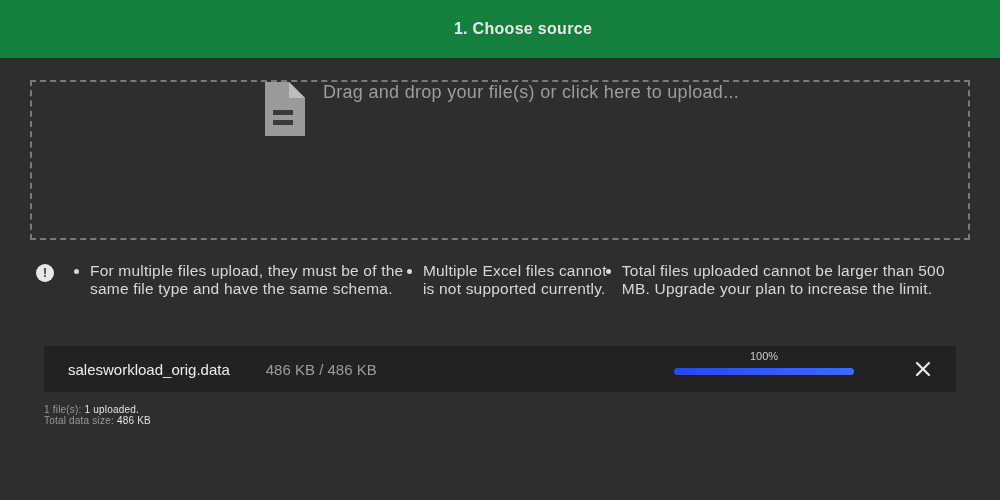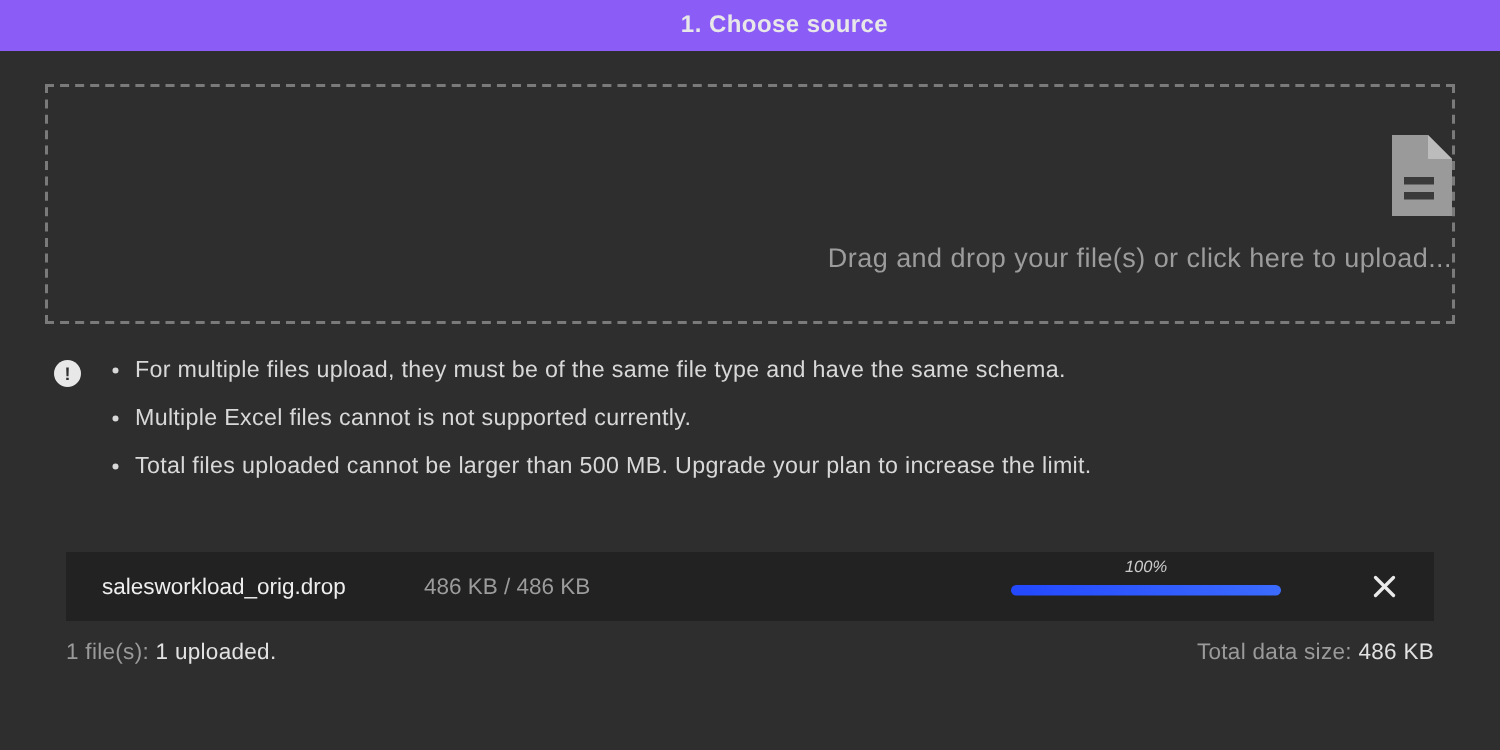--- a/index.html
+++ b/index.html
@@ -1,53 +1,53 @@
 <!DOCTYPE html>
 <html><head>
   <meta charset="utf-8">
   <style>
     * { margin:0; padding:0; box-sizing:border-box; }
     body { background:#2e2e2e; font-family:'Segoe UI',Arial,sans-serif;
       width:1000px; height:500px; overflow:hidden; color:#cfcfcf; }
-    .stepper { display:flex; background:#8b5cf6; height:34px;padding-left:46px; }
+    .stepper { display:flex; background:#15803d; height:58px;padding-left:46px; }
     .step { flex:1; display:flex; align-items:center; justify-content:center;
       font-size:16px; font-weight:600; color:#e8e8e8; position:relative;
       cursor:pointer; letter-spacing:.3px; }
     .step.active::after { content:""; position:absolute; left:0; right:0;
       bottom:0; height:3px;
       background:linear-gradient(90deg,#2348ff 0%,#2d7bff 45%,#27d3e7 100%); }
     .content { padding:22px 30px 0 30px; }
     .drop { border:2px dashed #7a7a7a; height:160px; display:flex;
-      flex-direction:column; align-items:flex-end; justify-content:center;
+      flex-direction:row; align-items:flex-start; justify-content:center;
       gap:18px; cursor:pointer; }
     .file-icon { width:44px; height:54px; }
     .drop-text { font-size:18px; color:#9c9c9c; letter-spacing:.3px; }
     .info { display:flex; gap:14px; padding:22px 6px 0 6px; }
     .info-icon { width:18px; height:18px; margin-top:2px; flex:none;
       border-radius:50%; background:#e8e8e8; display:flex;
       align-items:center; justify-content:center; font-size:12px;
       font-weight:700; color:#303030; }
     .info ul { list-style:disc; padding-left:22px; display:flex;
-      flex-direction:column; gap:14px; }
+      flex-direction:row; }
     .info li { font-size:15.5px; color:#d8d8d8; letter-spacing:.2px; }
     .file-row { display:flex; align-items:center; background:#222;
       height:46px; margin:48px 14px 0 14px; padding:0 20px 0 24px; gap:26px; }
     .fname { font-size:15px; color:#eee; }
-    .fsize { font-size:15px; color:#9c9c9c; margin-left:26px; }
+    .fsize { font-size:15px; color:#9c9c9c; margin-left:10px; }
     .spacer { flex:1; }
     .prog { position:relative; width:180px; padding-top:4px; }
     .prog-pct { position:absolute; top:-14px; left:0; right:0;
-      text-align:center; font-size:11px; color:#ccc;font-style:italic; }
+      text-align:center; font-size:11px; color:#ccc; }
     .prog-bar { height:7px; border-radius:4px;
       background:linear-gradient(90deg,#2348ff,#3b6bff); }
     .close { width:26px; height:26px; display:flex; align-items:center;
       justify-content:center; cursor:pointer; margin-left:30px; }
     .close svg { stroke:#eaeaea; stroke-width:2.2; stroke-linecap:round; }
-    .summary { display:flex; justify-content:space-between; font-size:15px;
-      color:#9a9a9a; margin:12px 14px 0 14px; letter-spacing:.2px; }
+    .summary { display:flex; justify-content:space-between; font-size:10px;
+      color:#9a9a9a; margin:12px 14px 0 14px; letter-spacing:.2px;flex-direction:column; }
     .summary .hl { color:#e2e2e2; }
   </style>
 </head>
 <body>
 
 <div class="stepper">
   <div class="step">1. Choose source</div>
 </div>
 
 <div class="content">
@@ -65,21 +65,21 @@
   <div class="info">
     <div class="info-icon">!</div>
     <ul>
       <li>For multiple files upload, they must be of the same file type and have the same schema.</li>
       <li>Multiple Excel files cannot is not supported currently.</li>
       <li>Total files uploaded cannot be larger than 500 MB. Upgrade your plan to increase the limit.</li>
     </ul>
   </div>
 
   <div class="file-row">
-    <span class="fname">salesworkload_orig.drop</span>
+    <span class="fname">salesworkload_orig.data</span>
     <span class="fsize">486 KB / 486 KB</span>
     <div class="spacer"></div>
     <div class="prog">
       <div class="prog-pct">100%</div>
       <div class="prog-bar" style="width: 100%;"></div>
     </div>
     <div class="close">
       <svg viewBox="0 0 16 16" width="16" height="16">
         <line x1="2" y1="2" x2="14" y2="14"></line>
         <line x1="14" y1="2" x2="2" y2="14"></line>

